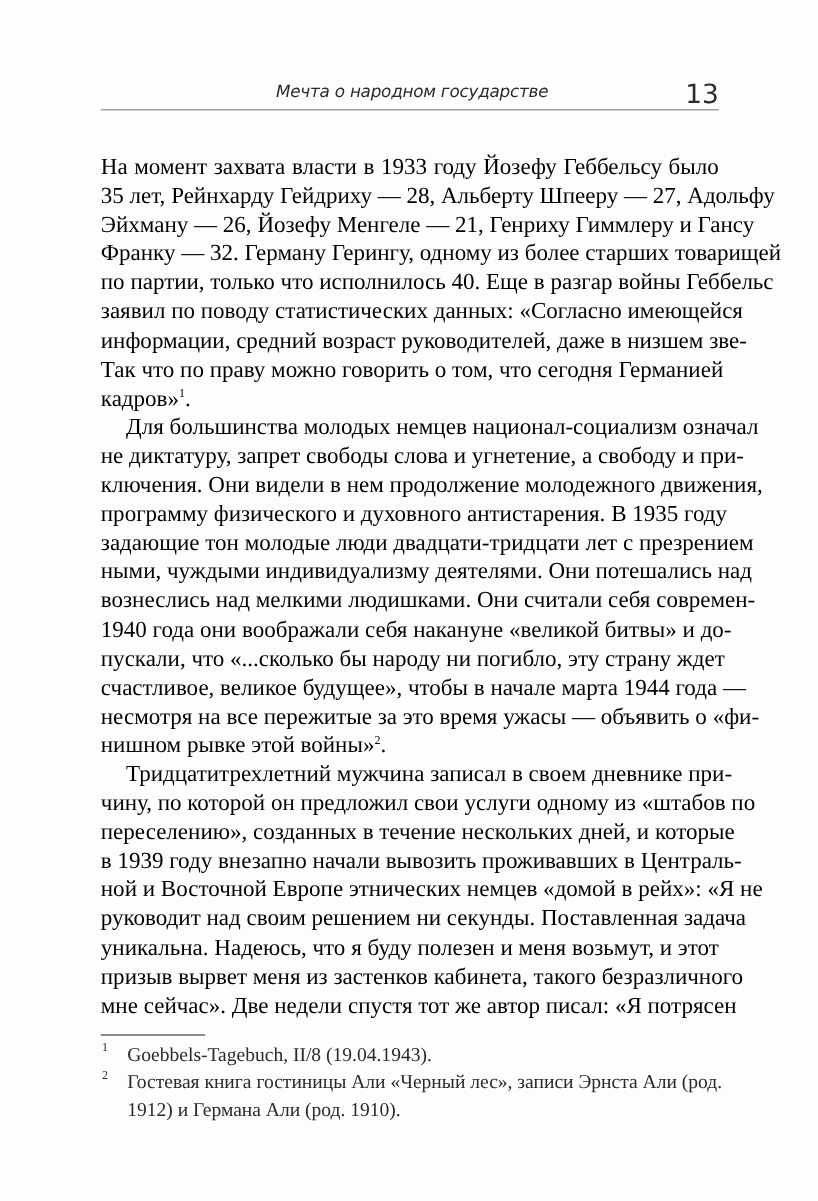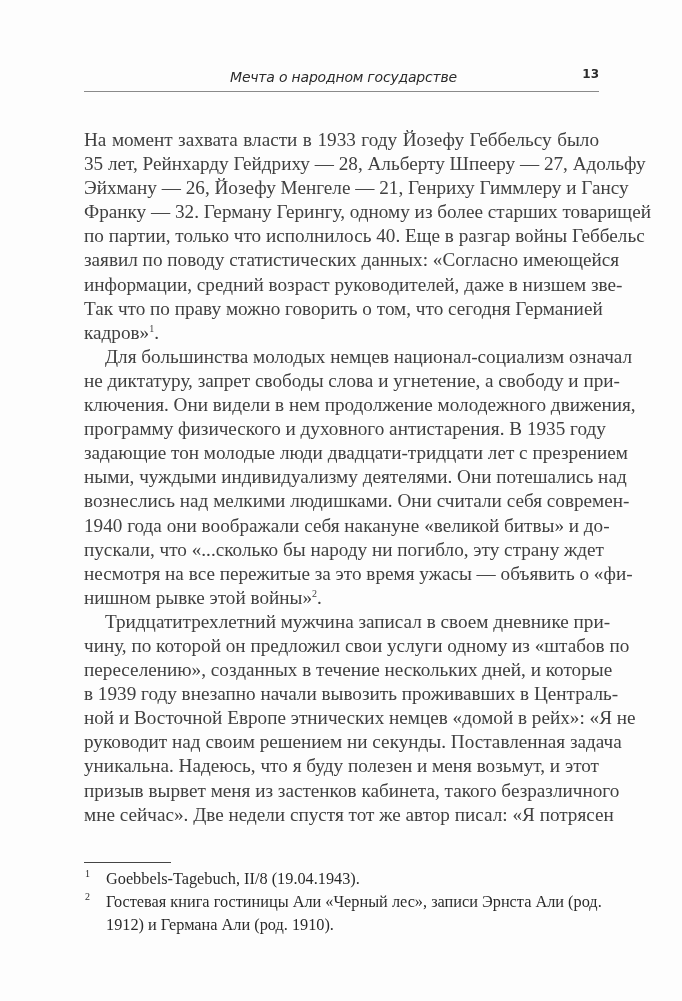--- a/index.html
+++ b/index.html
@@ -17,27 +17,27 @@
       position: absolute; left: 84px; width: 515px; top: 66px; height: 25px;
       border-bottom: 1.5px solid #8a8a8a;
     }
     .running-title {
       position: absolute; left: 146px; top: 3px;
       font-family: "DejaVu Sans", sans-serif; font-style: italic;
       font-size: 14px; color: #2b2b2b; letter-spacing: -0.2px;
     }
     .page-number {
       position: absolute; right: 0; top: 1px;
-      font-family: "DejaVu Sans", sans-serif; font-weight: bold;
-      font-size: 12px; color: #2b2b2b;
+      font-family: "DejaVu Sans", sans-serif; font-weight: normal;
+      font-size: 22px; color: #2b2b2b;
     }
     .body-text {
       position: absolute; left: 84px; top: 128px; width: 515px;
       font-family: "Liberation Serif", serif; font-size: 19.2px;
-      color: #404040;
+      color: #000000;
     }
     .line {
       display: block; height: 24.1px; line-height: 24.1px;
       text-align: justify; text-align-last: justify; white-space: nowrap;
     }
     .line.last { text-align-last: left; }
     .line.indent { padding-left: 21px; }
     sup { font-size: 10px; line-height: 0; vertical-align: 7px; }
     .fn-rule {
       position: absolute; left: 84px; top: 862px; width: 87px; height: 0;
@@ -81,20 +81,21 @@
     <div>
       <span class="line indent">Для большинства молодых немцев национал-социализм означал</span>
       <span class="line">не диктатуру, запрет свободы слова и угнетение, а свободу и при-</span>
       <span class="line">ключения. Они видели в нем продолжение молодежного движения,</span>
       <span class="line">программу физического и духовного антистарения. В 1935 году</span>
       <span class="line">задающие тон молодые люди двадцати-тридцати лет с презрением</span>
       <span class="line">ными, чуждыми индивидуализму деятелями. Они потешались над</span>
       <span class="line">вознеслись над мелкими людишками. Они считали себя современ-</span>
       <span class="line">1940 года они воображали себя накануне «великой битвы» и до-</span>
       <span class="line">пускали, что «...сколько бы народу ни погибло, эту страну ждет</span>
+      <span class="line">счастливое, великое будущее», чтобы в начале марта 1944 года —</span>
       <span class="line">несмотря на все пережитые за это время ужасы — объявить о «фи-</span>
       <span class="line last"><span>нишном рывке этой войны»</span><sup>2</sup><span>.</span></span>
     </div>
 
     <div>
       <span class="line indent">Тридцатитрехлетний мужчина записал в своем дневнике при-</span>
       <span class="line">чину, по которой он предложил свои услуги одному из «штабов по</span>
       <span class="line">переселению», созданных в течение нескольких дней, и которые</span>
       <span class="line">в 1939 году внезапно начали вывозить проживавших в Централь-</span>
       <span class="line">ной и Восточной Европе этнических немцев «домой в рейх»: «Я не</span>

